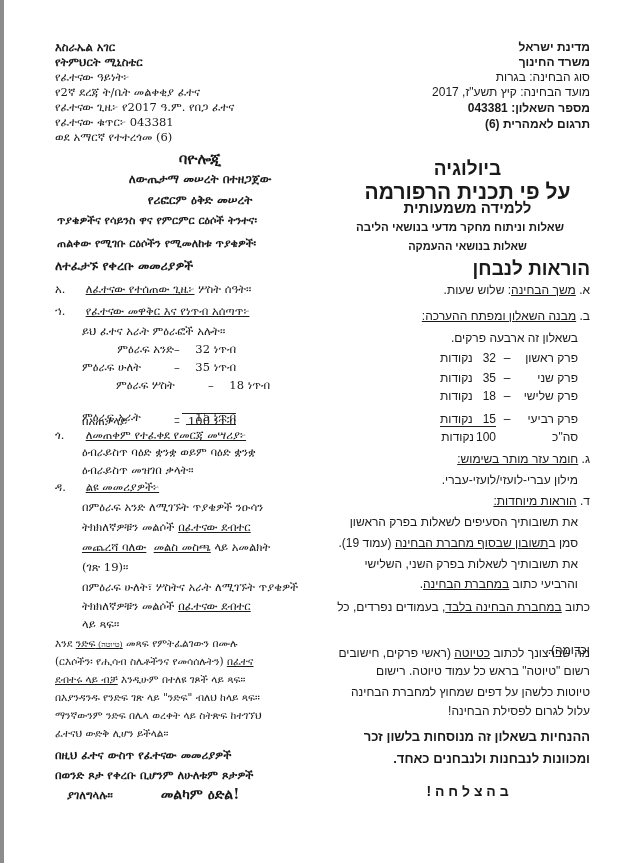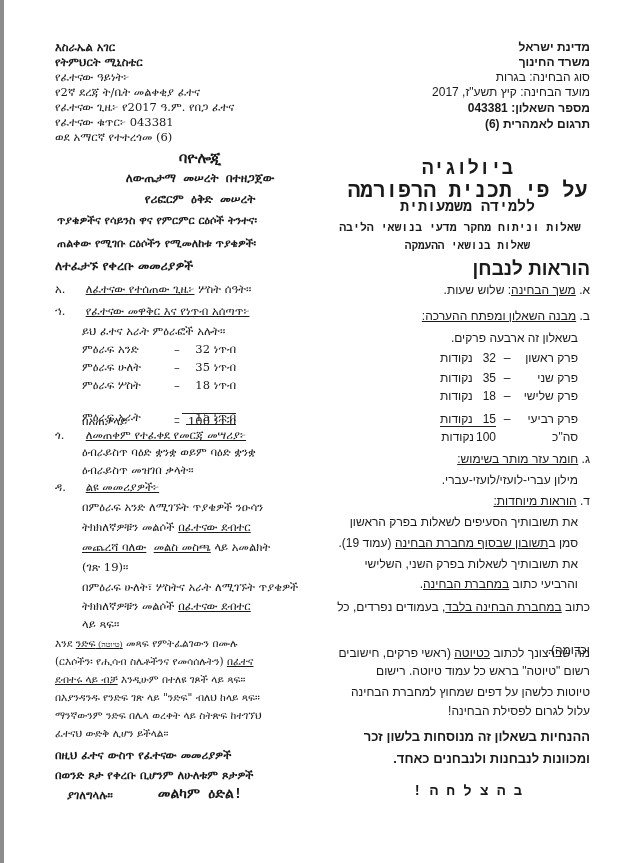--- a/index.html
+++ b/index.html
@@ -6,21 +6,21 @@
   body {
     width: 618px; height: 863px; background: #ffffff; position: relative; overflow: hidden;
     font-family: "DejaVu Serif", "Liberation Serif", serif; color: #1a1a1a;
   }
   .left-edge { position: absolute; left: 0; top: 0; width: 4px; height: 863px; background: #8c8c8c; }
   .col-am { position: absolute; left: 55px; top: 0; width: 290px; font-size: 11.5px; }
   .col-he { position: absolute; left: 345px; top: 0; width: 245px; direction: rtl; font-family: "Liberation Sans", "DejaVu Sans", sans-serif; font-size: 12px; }
   .abs { position: absolute; white-space: nowrap; }
   .u { text-decoration: underline; }
   .b { font-weight: bold; }
-  .center { text-align: center; font-family: Liberation Mono, monospace; }
+  .center { text-align: center; }
   .he-line { position: absolute; right: 0; white-space: nowrap; }
   .score-row { position: absolute; white-space: nowrap; }
   .overline-num { border-top: 1px solid #222; }
   .underline-num { border-bottom: 1px solid #222; }
 </style>
 </head>
 <body>
 
 <div class="left-edge"></div>
 
@@ -48,27 +48,27 @@
     <span>  ሦስት  ሰዓት።</span>
   </div>
 
   <div class="abs" style="left:0;top:304px;">
     <span style="display:inline-block;width:27px;">ኀ.</span>
     <span class="u">የፈተናው  መዋቅር  እና  የነጥብ  አሰጣጥ፦</span>
   </div>
   <div class="abs" style="left:27px;top:324px;">ይህ  ፈተና  አራት  ምዕራፎች  አሉት።</div>
   <div>
     <div class="score-row" style="left:27px;top:342px;">
-      <span style="display:inline-block;width:92px;">ምዕራፍ  አንድ</span><span style="display:inline-block;width:12px;">–</span><span style="display:inline-block;width:24px;text-align:right;">32</span> <span>ነጥብ</span>
+      <span style="display:inline-block;width:92px;text-align:right;">ምዕራፍ  አንድ</span><span style="display:inline-block;width:12px;">–</span><span style="display:inline-block;width:24px;text-align:right;">32</span> <span>ነጥብ</span>
     </div>
     <div class="score-row" style="left:27px;top:360px;">
       <span style="display:inline-block;width:92px;">ምዕራፍ  ሁለት</span><span style="display:inline-block;width:12px;">–</span><span style="display:inline-block;width:24px;text-align:right;">35</span> <span>ነጥብ</span>
     </div>
     <div class="score-row" style="left:27px;top:378px;">
-      <span style="display:inline-block;width:92px;">ምዕራፍ  ሦስት</span><span style="display:inline-block;width:12px;">–</span><span style="display:inline-block;width:24px;text-align:right;">18</span> <span>ነጥብ</span>
+      <span style="display:inline-block;width:92px;margin-left:34px;">ምዕራፍ  ሦስት</span><span style="display:inline-block;width:12px;">–</span><span style="display:inline-block;width:24px;text-align:right;">18</span> <span>ነጥብ</span>
     </div>
     <div class="score-row" style="left:27px;top:396px;">
       <span style="display:inline-block;width:92px;margin-top:14px;">ምዕራፍ  አራት</span><span style="display:inline-block;width:12px;">–</span><span class="underline-num" style="display:inline-block;width:24px;text-align:right;">15</span><span class="underline-num"> <span>ነጥብ</span></span>
     </div>
     <div class="score-row" style="left:27px;top:413px;">
       <span style="display:inline-block;width:92px;">በአጠቃላይ</span><span style="display:inline-block;width:8px;">–</span><span class="overline-num" style="display:inline-block;width:28px;text-align:right;">100</span><span class="overline-num"> <span>ነጥብ</span></span>
     </div>
   </div>
 
   <div class="abs" style="left:0;top:428px;">

